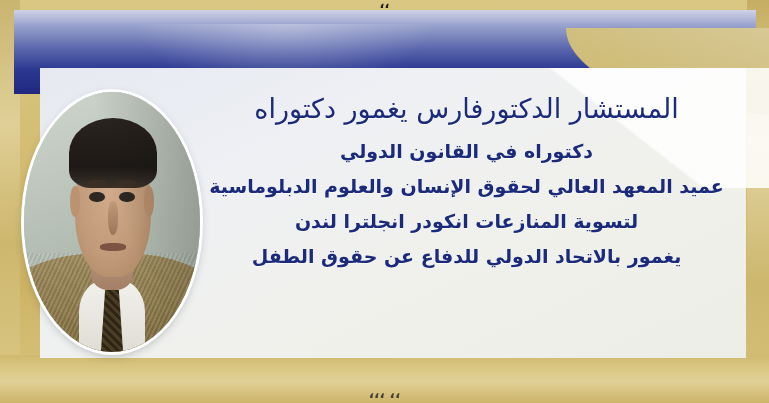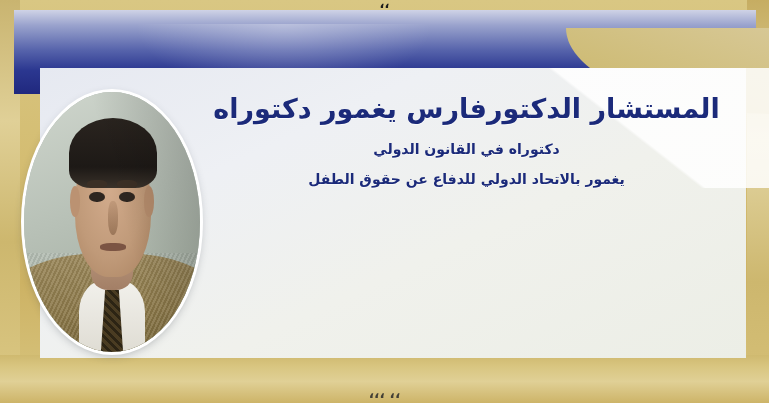--- a/index.html
+++ b/index.html
@@ -113,28 +113,28 @@
   .ph-mouth{position:absolute;left:43%;top:58%;width:15%;height:3%;background:#7b5443;border-radius:40%;}
   .ph-shadow{position:absolute;inset:0;background:linear-gradient(255deg,rgba(0,0,0,0.22) 0%,rgba(0,0,0,0) 45%);pointer-events:none;}
 
   
   .text-block{
     position:absolute;right:30px;top:92px;width:545px;
     text-align:center;direction:rtl;
   }
   .title{
     color:#1b2a7a;
-    font-size:27px;font-weight:bold;letter-spacing:0;
+    font-size:27px;font-weight:normal;letter-spacing:0;
     line-height:1.25;margin:0 0 8px 0;
     text-shadow:0 1px 0 rgba(255,255,255,0.65);
     white-space:nowrap;
   }
   .subline{
     color:#1b2a7a;
-    font-size:14px;font-weight:bold;
+    font-size:19px;font-weight:bold;
     line-height:1.0;margin:0;padding:8px 0 8px 0;
     text-shadow:0 1px 0 rgba(255,255,255,0.55);
     white-space:nowrap;
   }
 
   
   .cut-text{
     position:absolute;left:0;bottom:0;width:769px;height:11px;
     overflow:hidden;text-align:center;direction:rtl;
   }
@@ -183,20 +183,22 @@
       <div class="ph-eye-r"></div>
       <div class="ph-nose"></div>
       <div class="ph-mouth"></div>
       <div class="ph-shadow"></div>
     </div>
   </div>
 
   <div class="text-block">
     <h1 class="title">المستشار الدكتورفارس يغمور  دكتوراه</h1>
     <p class="subline">دكتوراه في القانون الدولي</p>
+    <p class="subline">عميد المعهد العالي لحقوق الإنسان والعلوم الدبلوماسية</p>
+    <p class="subline">لتسوية المنازعات انكودر انجلترا لندن</p>
     <p class="subline">يغمور بالاتحاد الدولي للدفاع عن حقوق الطفل</p>
   </div>
 
   <div class="top-cut">
     <span>،،</span>
   </div>
 
   <div class="cut-text">
     <span>،، ،،،</span>
   </div>

